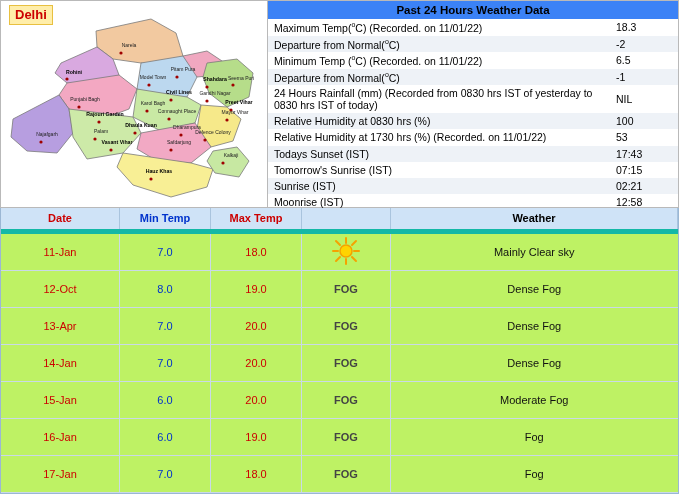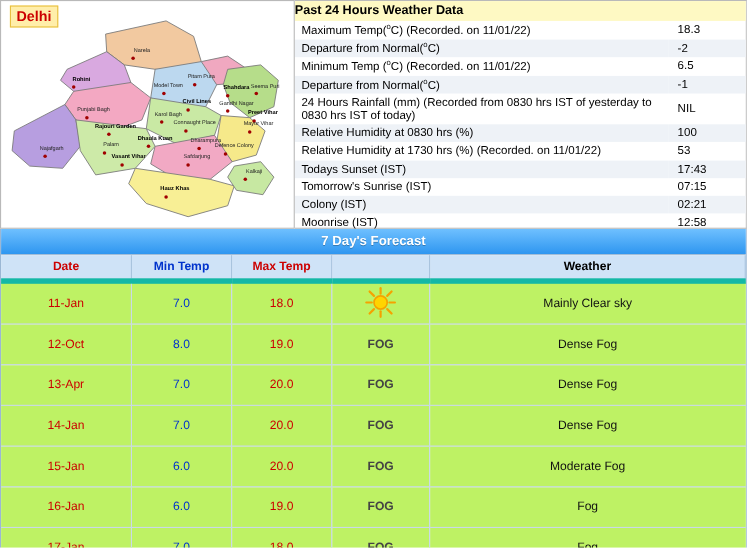--- a/index.html
+++ b/index.html
@@ -66,25 +66,26 @@
   
   #past24 {
     width: 411px;
     height: 208px;
     box-sizing: border-box;
     border: 1px solid #b9b9b9;
     border-left: none;
     background: #ffffff;
   }
   #past24-title {
+    text-align: center;
     font-size: 11.5px;
     font-weight: bold;
     color: #000000;
     padding: 3px 0 3px 0;
-    background: #fef9c3;
+    background: #3b82f6;
   }
   table.kv {
     border-collapse: collapse;
     width: 100%;
     font-size: 10.5px;
     color: #000000;
   }
   table.kv td {
     padding: 2px 4px 2px 6px;
     vertical-align: middle;
@@ -277,34 +278,33 @@
             </tr>
             <tr class="alt">
               <td>Todays Sunset (IST)</td>
               <td class="val">17:43</td>
             </tr>
             <tr>
               <td>Tomorrow's Sunrise (IST)</td>
               <td class="val">07:15</td>
             </tr>
             <tr class="alt">
-              <td>Colony (IST)</td>
+              <td>Sunrise (IST)</td>
               <td class="val">02:21</td>
             </tr>
             <tr>
               <td>Moonrise (IST)</td>
               <td class="val">12:58</td>
             </tr>
           </tbody>
       </table>
     </div>
   </div>
 
   <div id="forecast">
-    <div id="forecast-title">7 Day's Forecast</div>
     <table class="fc">
       <thead>
         <tr>
           <th class="c-date">Date</th>
           <th class="c-min">Min Temp</th>
           <th class="c-max">Max Temp</th>
           <th class="c-icon"></th>
           <th class="c-wx">Weather</th>
         </tr>
       </thead>

